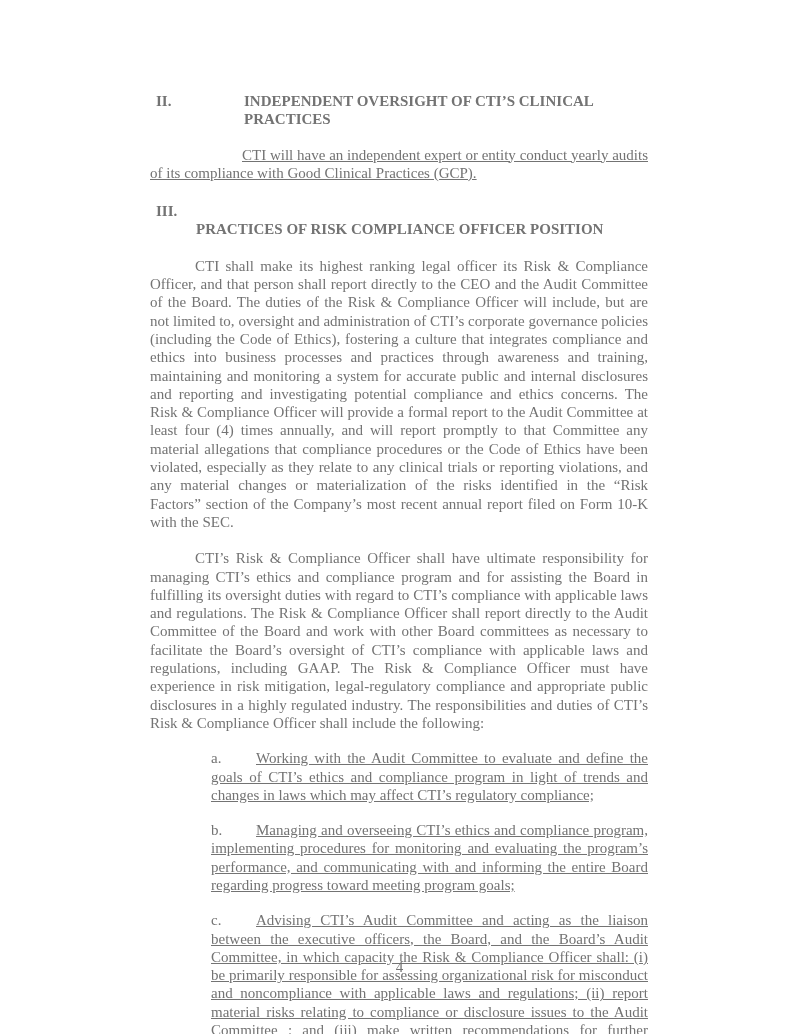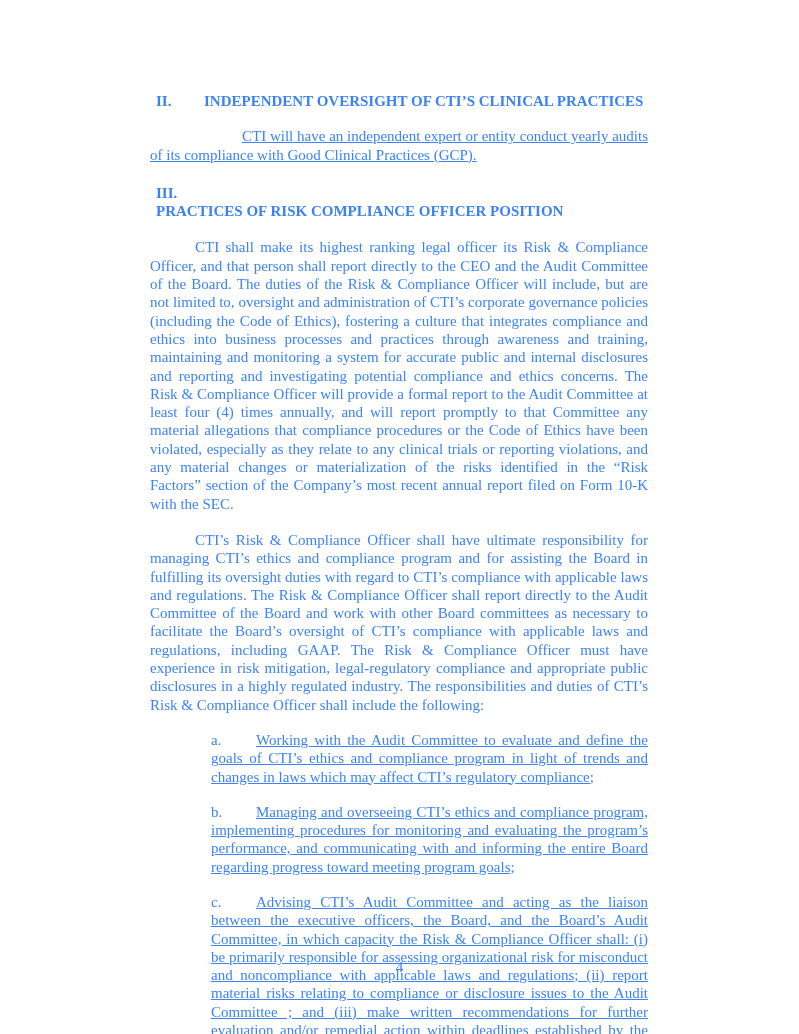--- a/index.html
+++ b/index.html
@@ -11,37 +11,38 @@
     width: 687px;
     height: 1034px;
     background: #ffffff;
     margin: 0 auto;
     box-sizing: border-box;
     position: relative;
     padding: 92px 95px 0 94px;
     font-family: "Liberation Serif", "DejaVu Serif", serif;
     font-size: 15px;
     line-height: 1.22;
-    color: #3b82f6;
+    color: #737373;
   }
   .heading {
     display: flex;
     font-weight: bold;
     margin-left: 6px;
   }
   .heading.second {
     margin-top: 20px;
     flex-direction: column;
   }
   .h-num {
     width: 48px;
     flex-shrink: 0;
   }
   .h-title {
     flex: 1;
+    margin-left: 40px;
   }
   .para {
     text-align: justify;
     margin: 17px 0 0 0;
   }
   .para.first-wide-indent {
     text-indent: 92px;
     text-decoration: underline;
   }
   .para.body-indent {

